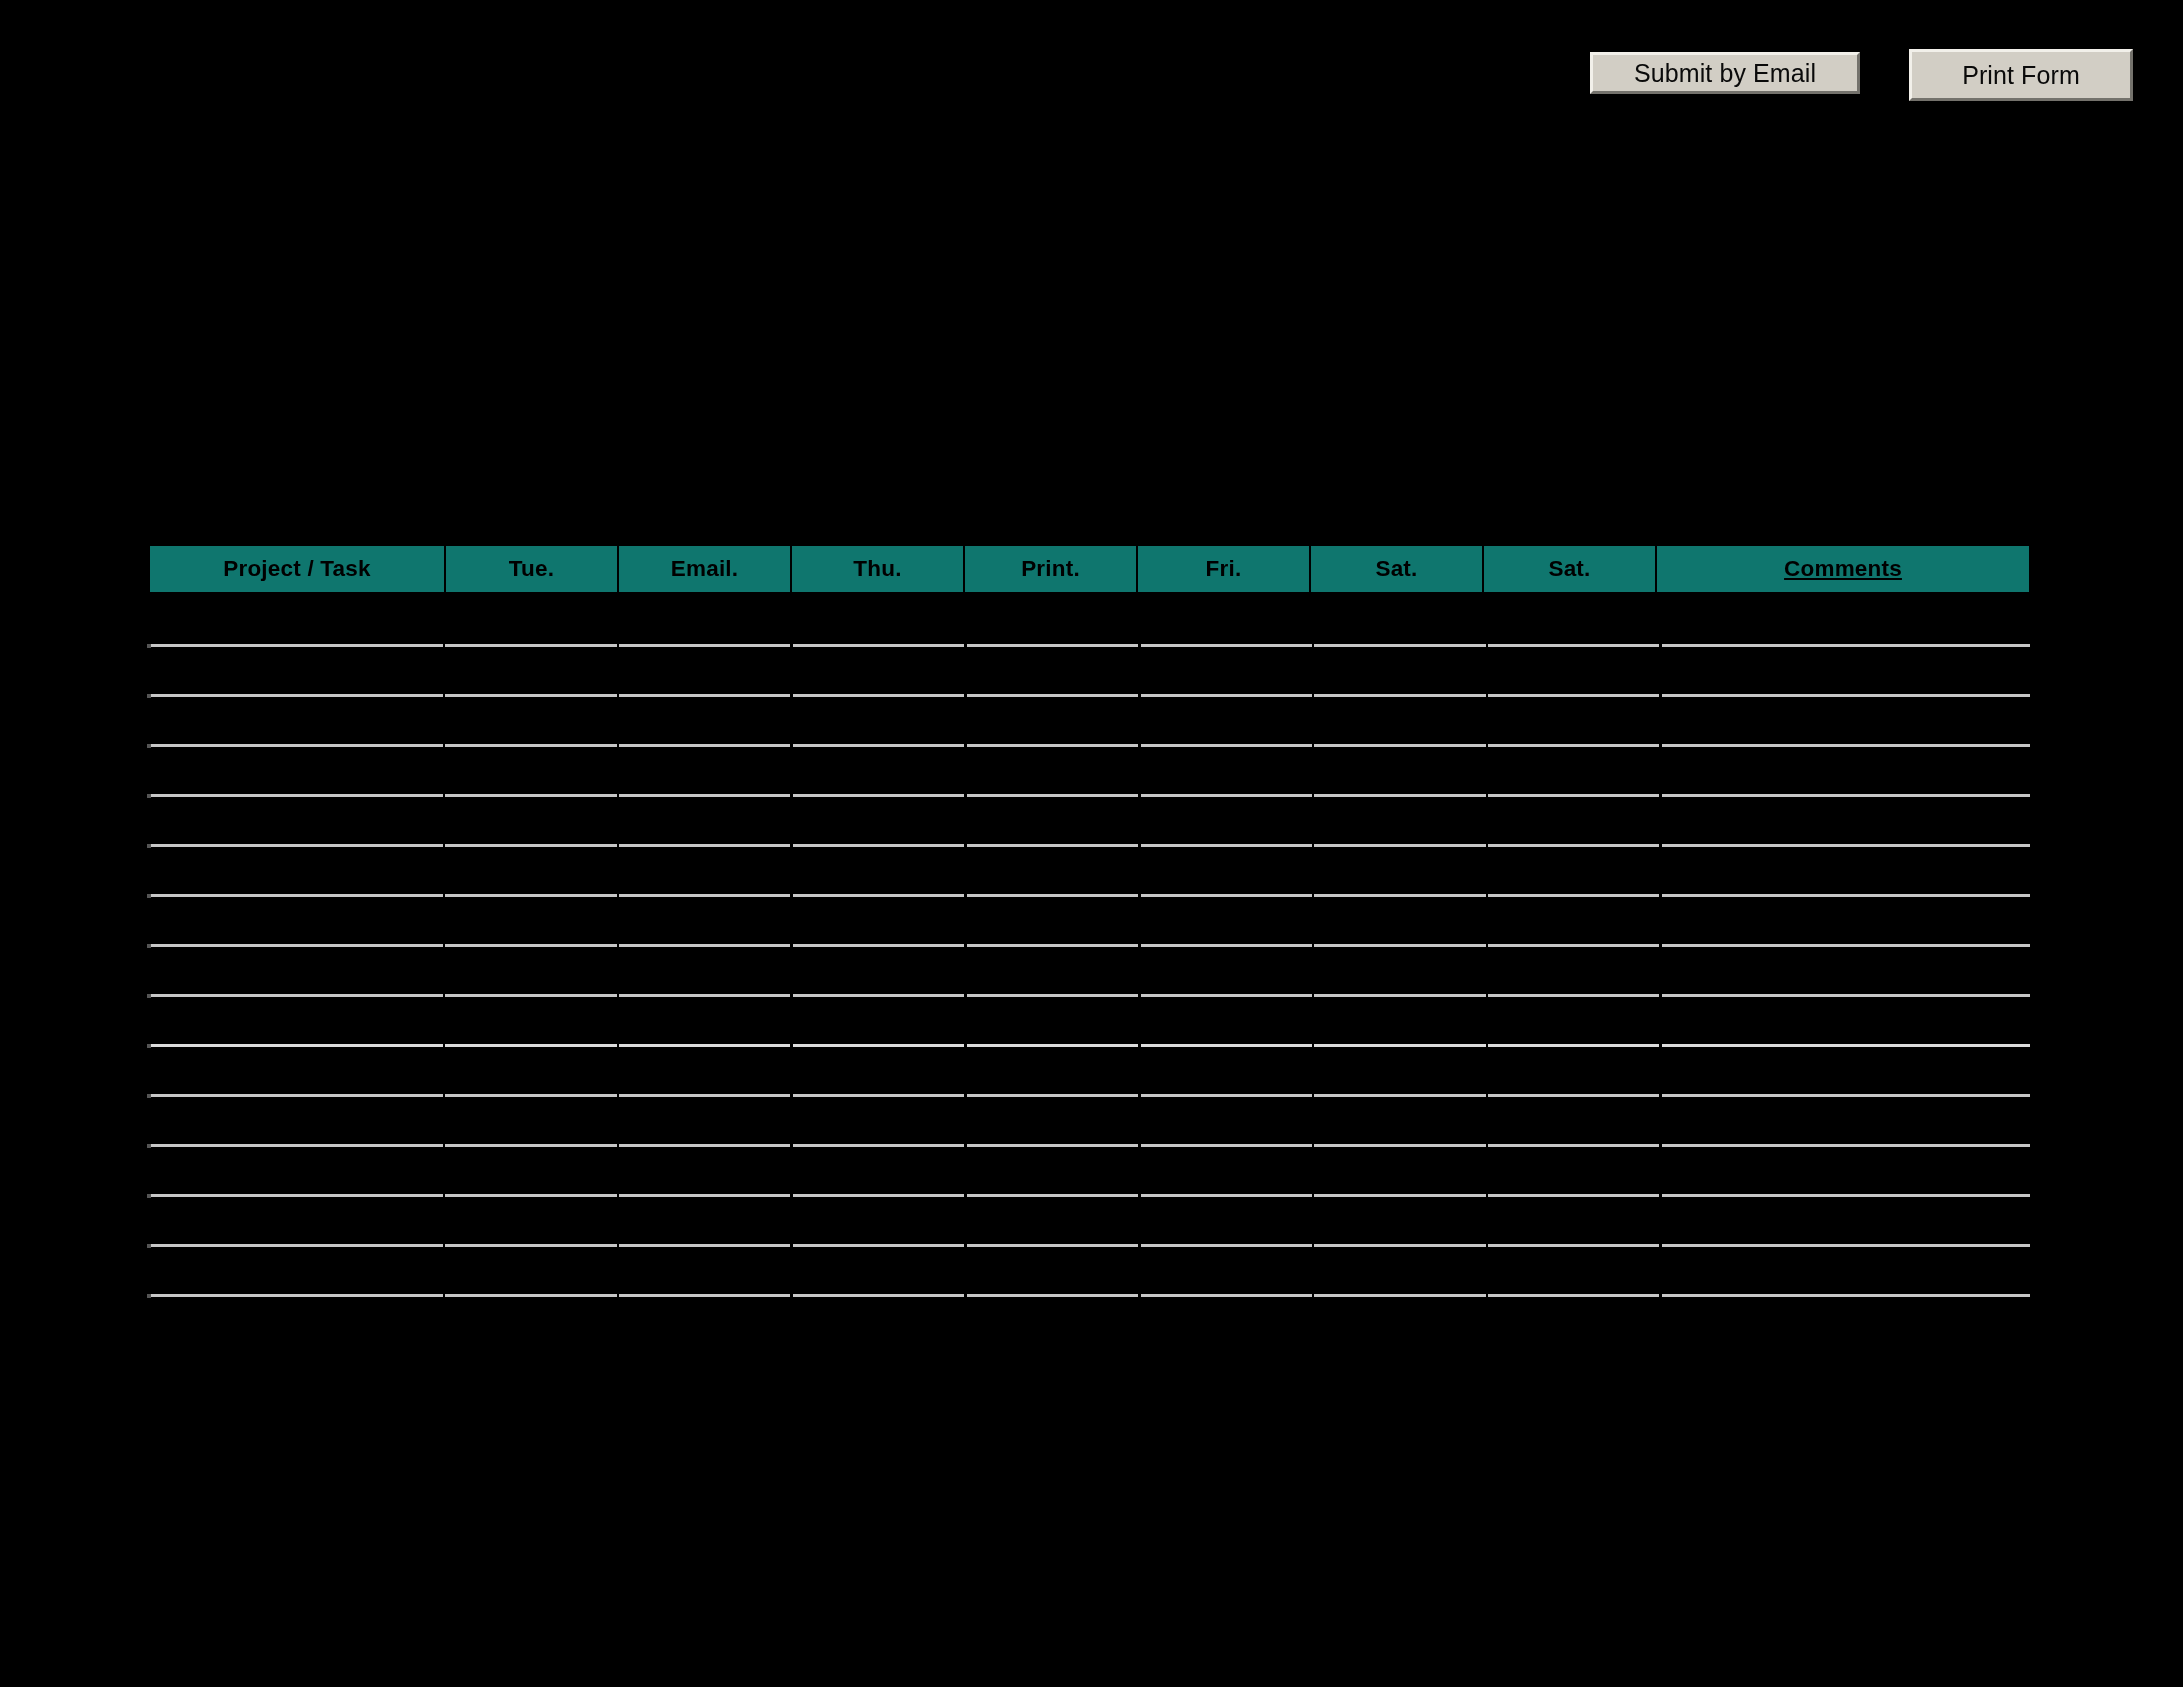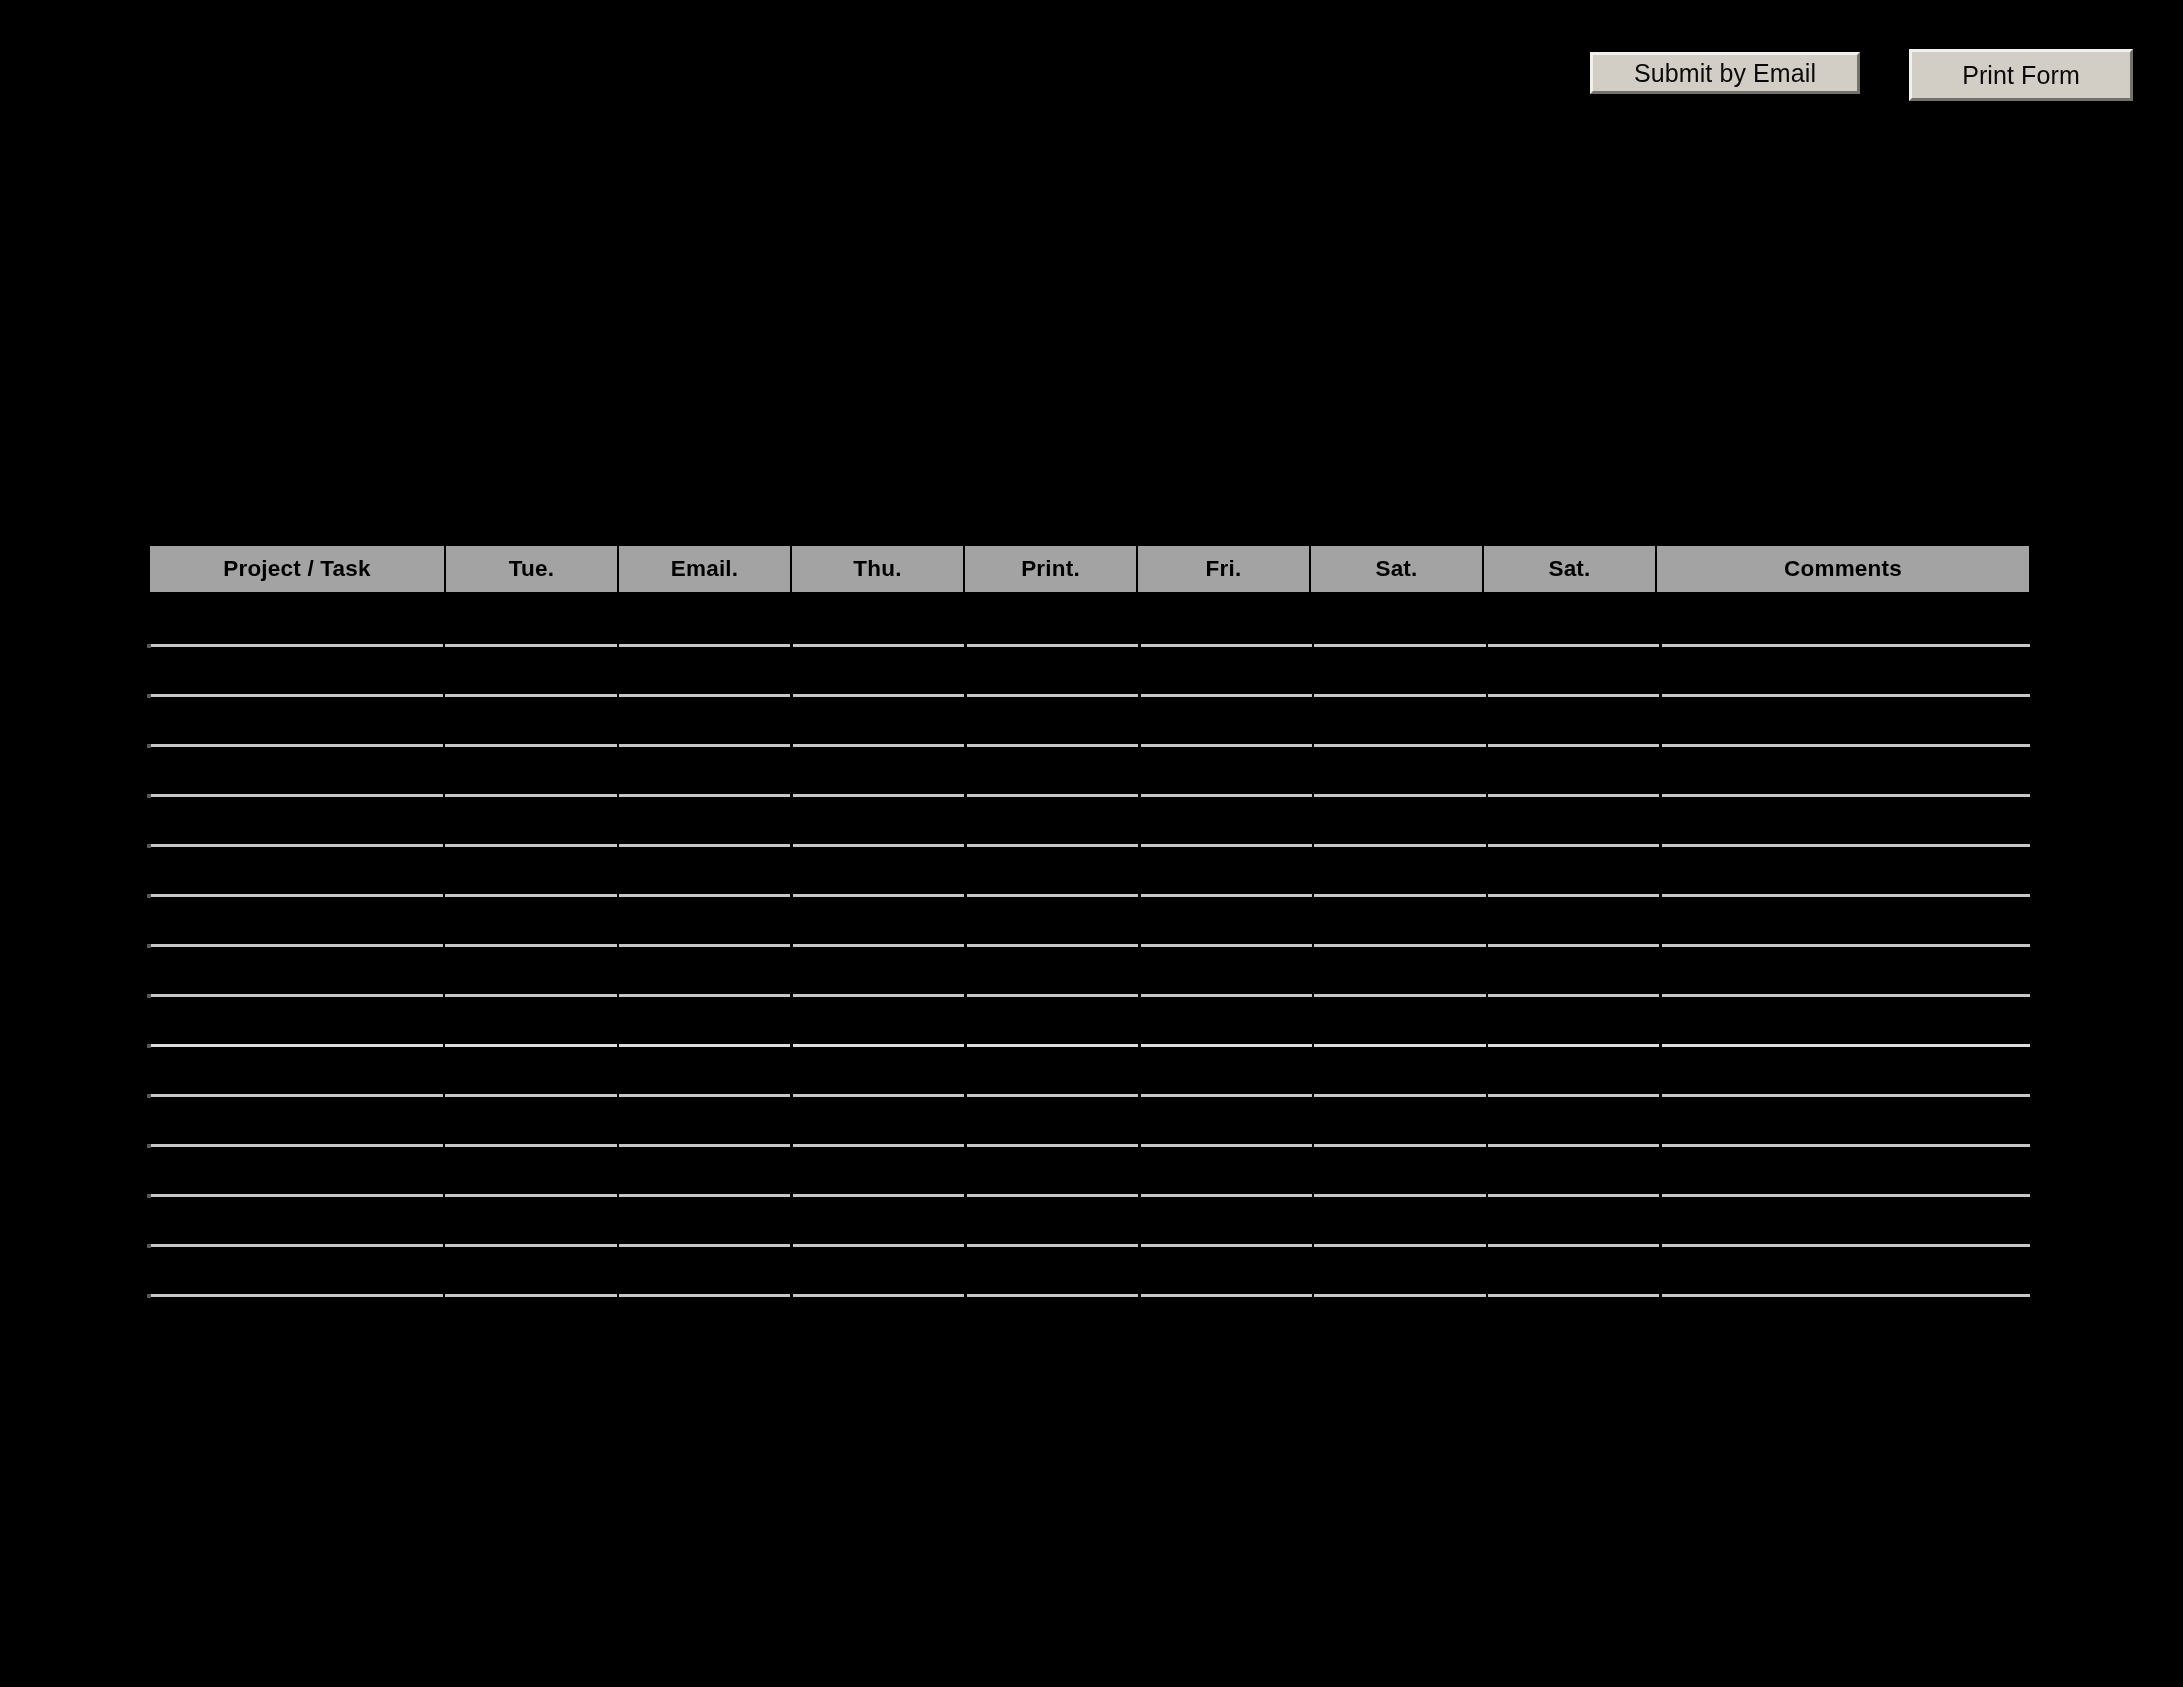--- a/index.html
+++ b/index.html
@@ -60,33 +60,33 @@
     width: 1880px;
   }
 
   .thead {
     display: flex;
     height: 46px;
     background: #000000;
   }
   .th {
     box-sizing: border-box;
-    background: #a3a3a3;
+    background: #0f766e;
     color: #000000;
     font-size: 22.5px;
     font-weight: bold;
     display: flex;
     align-items: center;
     justify-content: center;
     border-right: 2.6px solid #000000;
     letter-spacing: 0.2px;
     overflow: hidden;
     white-space: nowrap;
   }
-  .th:last-child { border-right: none; }
+  .th:last-child { border-right: none; text-decoration: underline; }
 
   .col-task     { width: 296px; }
   .col-day      { width: 173px; }
   .col-comments { width: 372px; }
 
   
   .tbody {
     position: relative;
     margin-top: 5.3px;
   }

